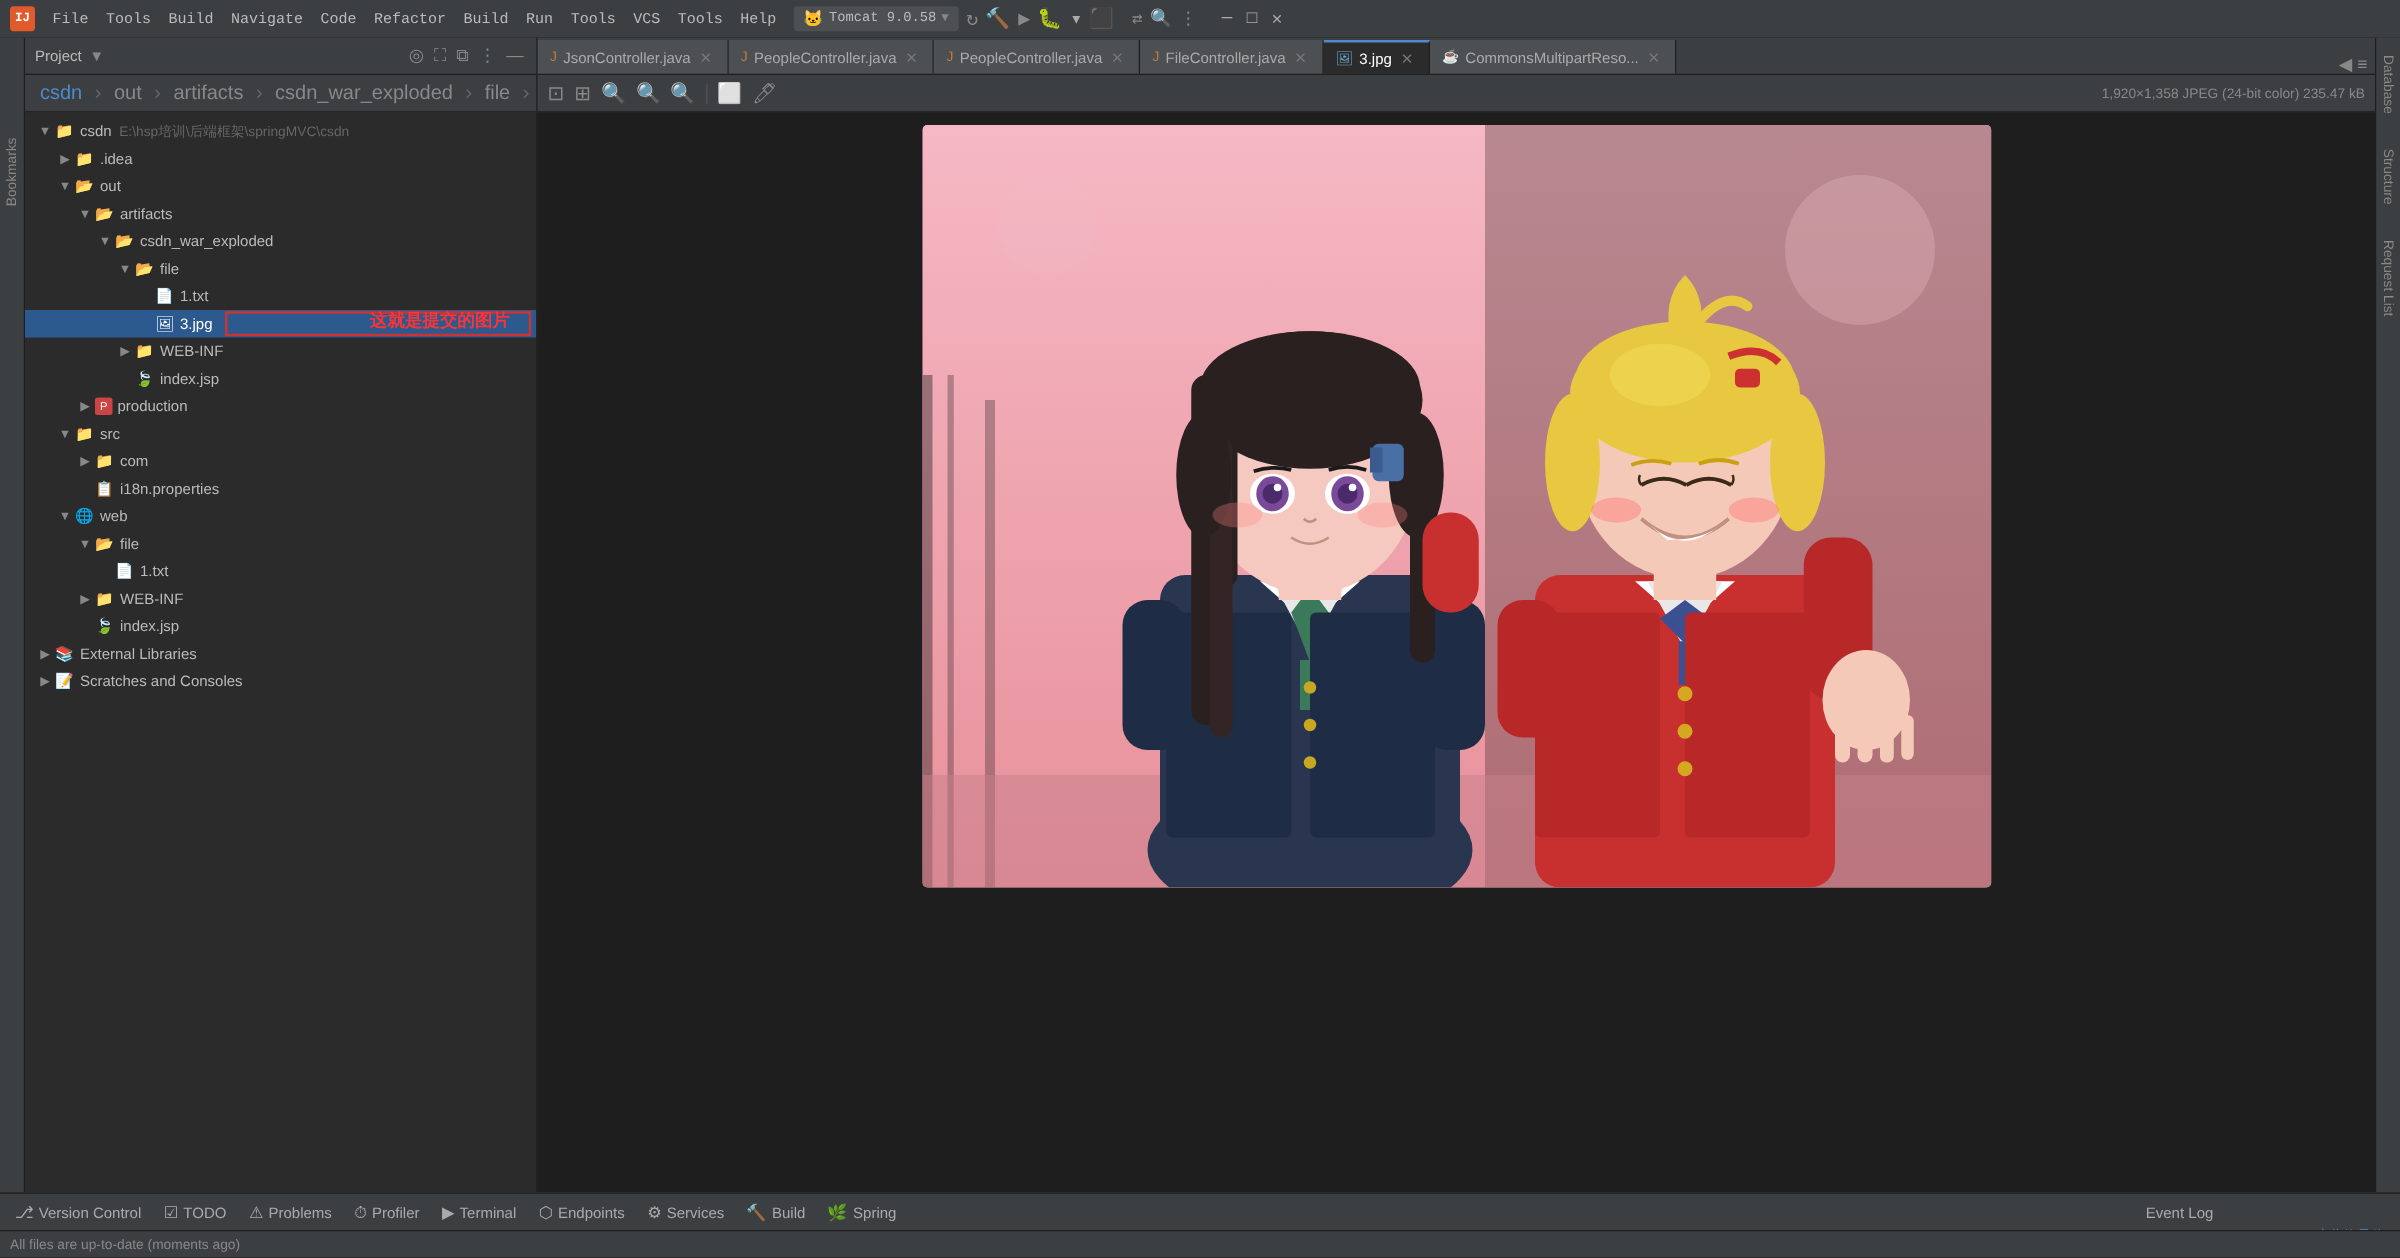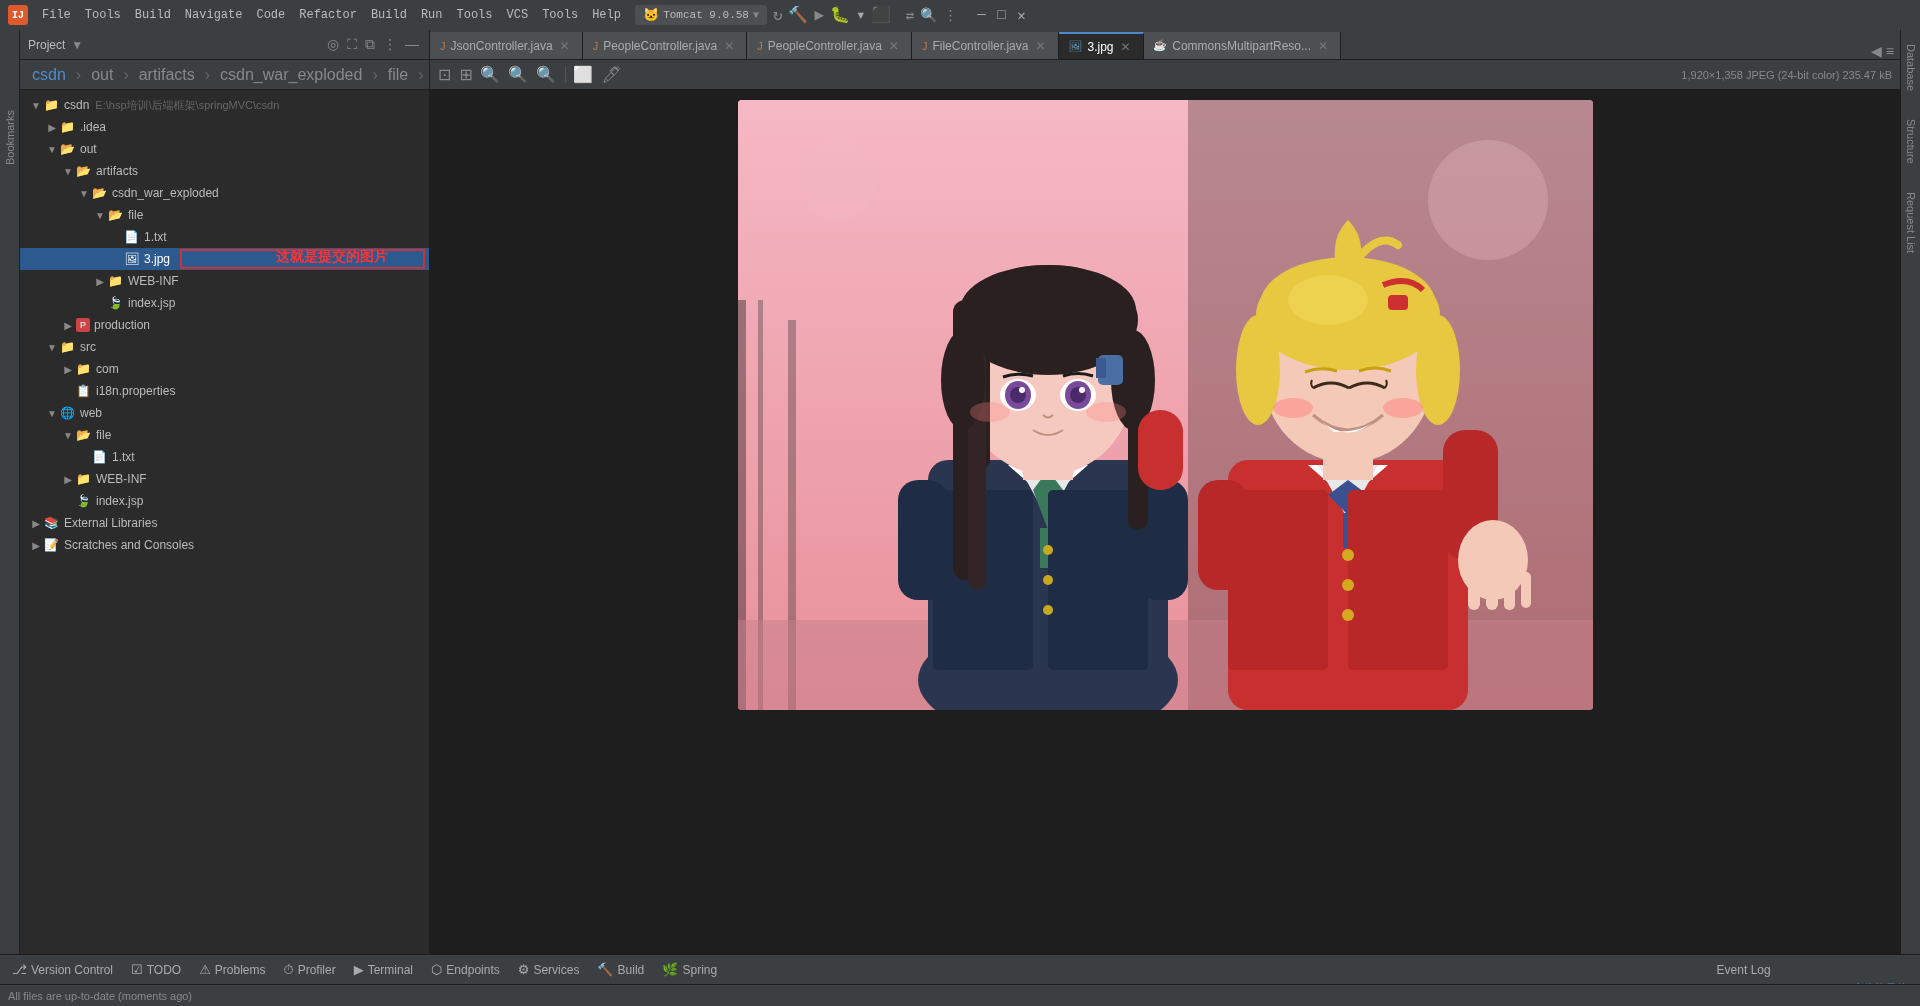--- a/index.html
+++ b/index.html
@@ -525,21 +525,21 @@
         <span class="item-label">1.txt</span>
       </div>
 
       <div class="tree-item indent-6 selected" style="position:relative;">
         <div class="tree-arrow leaf"></div>
         <div class="tree-icon">🖼</div>
         <span class="item-label">3.jpg</span>
 
         <div style="position:absolute;left:160px;top:1px;right:4px;bottom:1px;border:2px solid #cc3333;pointer-events:none;"></div>
 
-        <div style="position:absolute;left:256px;top:0;color:#ff3333;font-size:14px;font-weight:bold;pointer-events:none;white-space:nowrap;">这就是提交的图片</div>
+        <div style="position:absolute;left:276px;top:0;color:#ff3333;font-size:14px;font-weight:bold;pointer-events:none;white-space:nowrap;">这就是提交的图片</div>
       </div>
 
       <div class="tree-item indent-5">
         <div class="tree-arrow collapsed"></div>
         <div class="tree-icon icon-folder">📁</div>
         <span class="item-label">WEB-INF</span>
       </div>
 
       <div class="tree-item indent-5">
         <div class="tree-arrow leaf"></div>

